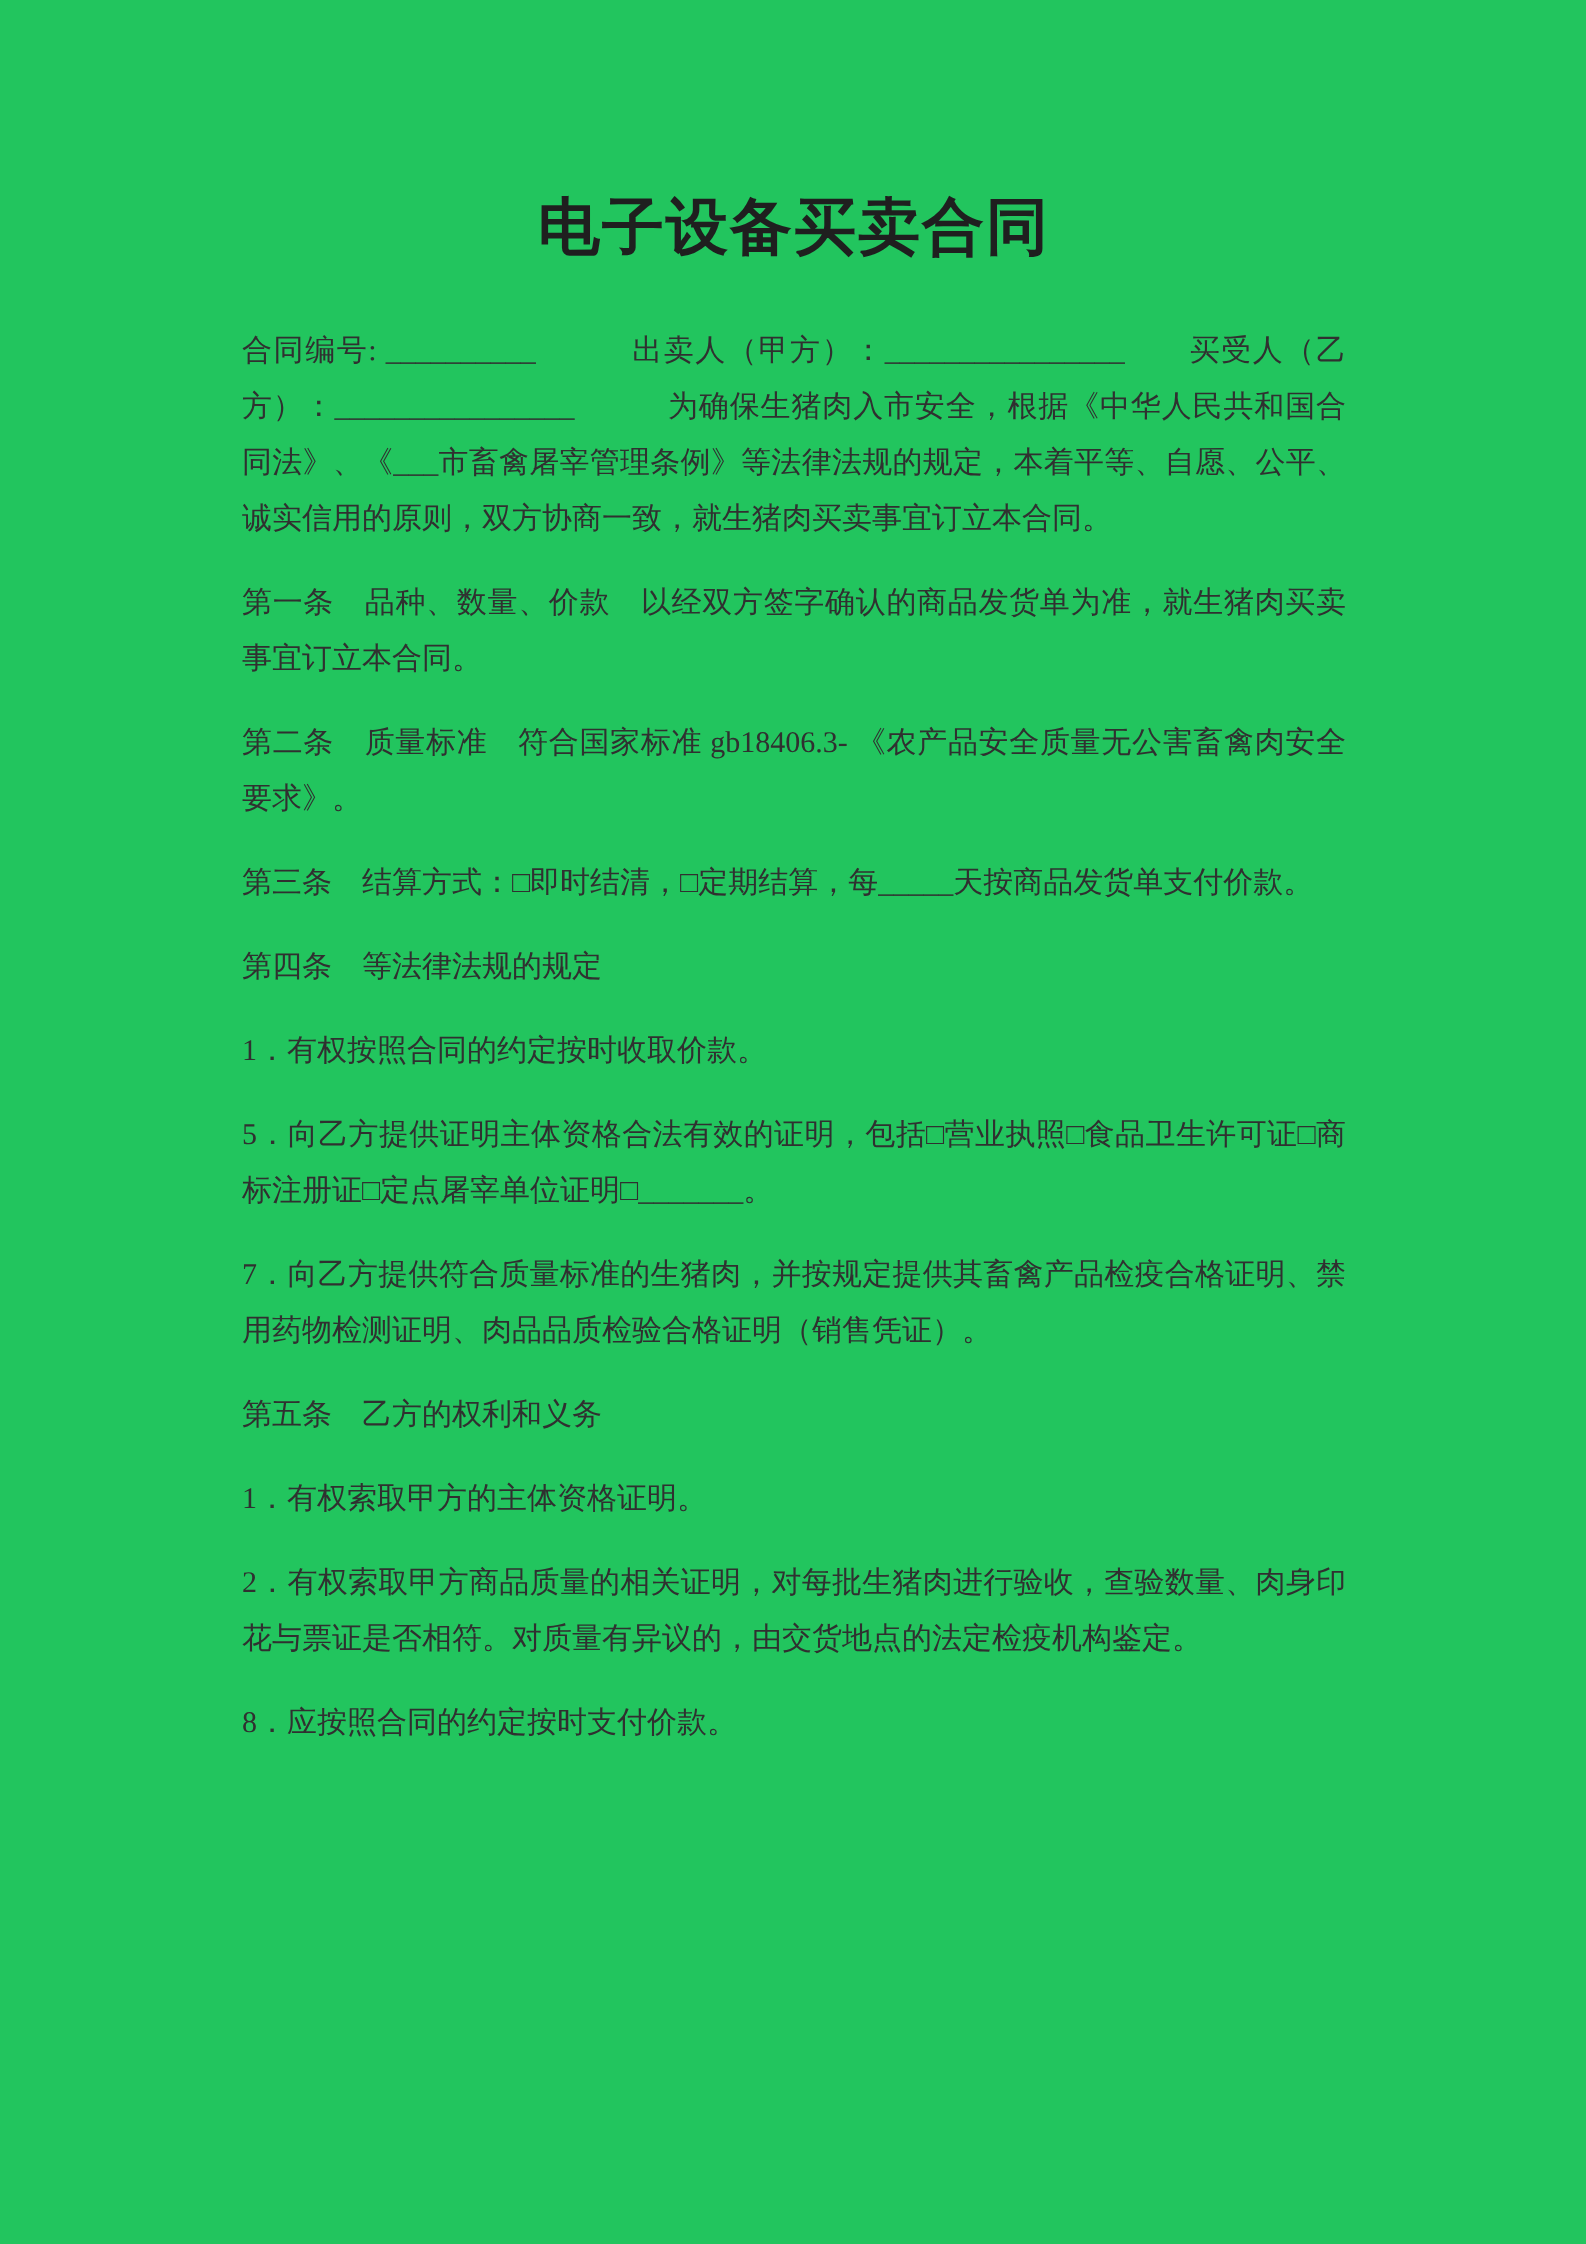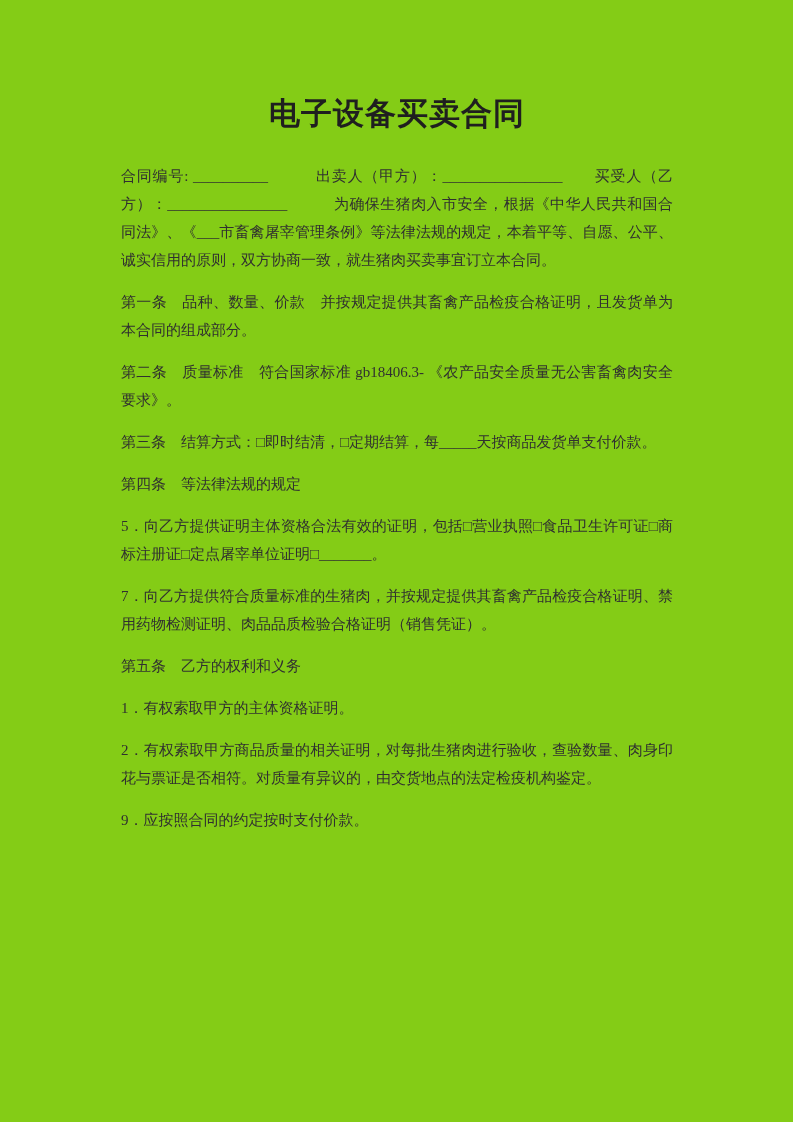--- a/index.html
+++ b/index.html
@@ -11,21 +11,21 @@
     width: 793px;
     height: 1122px;
     overflow: hidden;
     font-family: "Liberation Serif", "DejaVu Serif", serif;
     color: #303030;
   }
   .page {
     box-sizing: border-box;
     width: 793px;
     height: 1122px;
-    background: #84cc16;
+    background: #22c55e;
     padding: 95px 120px 0 121px;
   }
   .doc-title {
     font-size: 31px;
     font-weight: bold;
     text-align: center;
     margin: 0 0 30px 0;
     line-height: 37px;
     letter-spacing: 1px;
     color: #1f1f1f;
@@ -39,24 +39,25 @@
     word-break: break-all;
   }
 </style>
 </head>
 <body>
 
 <div class="page">
   <h1 class="doc-title">电子设备买卖合同</h1>
   <div class="doc-body">
     <p>合同编号: __________　　　出卖人（甲方）：________________　　买受人（乙方）：________________　　　为确保生猪肉入市安全，根据《中华人民共和国合同法》、《___市畜禽屠宰管理条例》等法律法规的规定，本着平等、自愿、公平、诚实信用的原则，双方协商一致，就生猪肉买卖事宜订立本合同。</p>
-    <p>第一条　品种、数量、价款　并按规定提供其畜禽产品检疫合格证明，且发货单为本合同的组成部分。</p>
+    <p>第一条　品种、数量、价款　以经双方签字确认的商品发货单为准，就生猪肉买卖事宜订立本合同。</p>
     <p>第二条　质量标准　符合国家标准 gb18406.3- 《农产品安全质量无公害畜禽肉安全要求》。</p>
     <p>第三条　结算方式：□即时结清，□定期结算，每_____天按商品发货单支付价款。</p>
     <p>第四条　等法律法规的规定</p>
+    <p>1．有权按照合同的约定按时收取价款。</p>
     <p>5．向乙方提供证明主体资格合法有效的证明，包括□营业执照□食品卫生许可证□商标注册证□定点屠宰单位证明□_______。</p>
     <p>7．向乙方提供符合质量标准的生猪肉，并按规定提供其畜禽产品检疫合格证明、禁用药物检测证明、肉品品质检验合格证明（销售凭证）。</p>
     <p>第五条　乙方的权利和义务</p>
     <p>1．有权索取甲方的主体资格证明。</p>
     <p>2．有权索取甲方商品质量的相关证明，对每批生猪肉进行验收，查验数量、肉身印花与票证是否相符。对质量有异议的，由交货地点的法定检疫机构鉴定。</p>
-    <p>9．应按照合同的约定按时支付价款。</p>
+    <p>8．应按照合同的约定按时支付价款。</p>
   </div>
 </div>
 
 </body></html>

